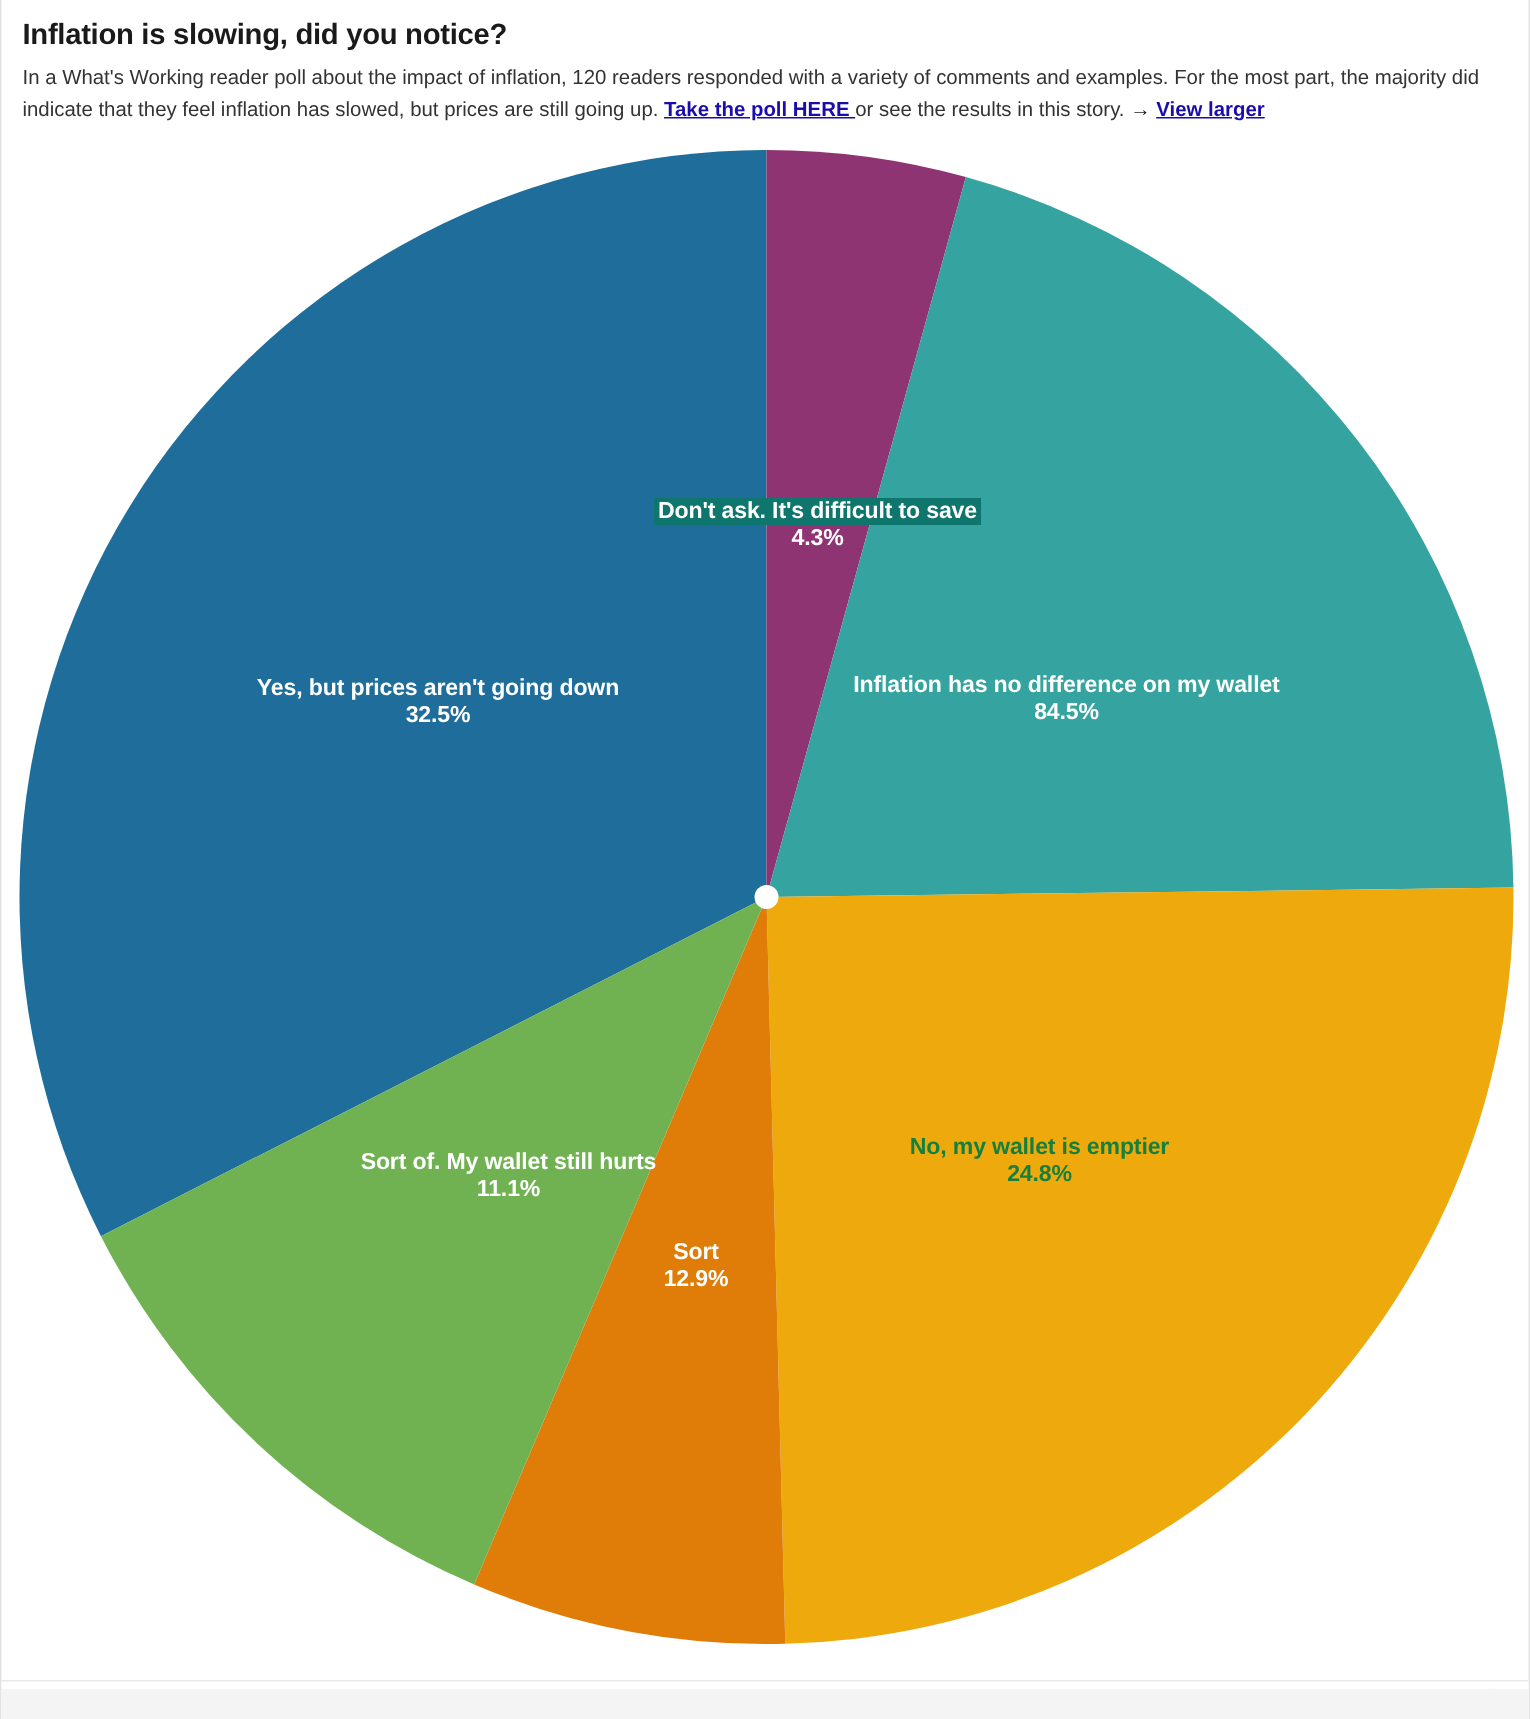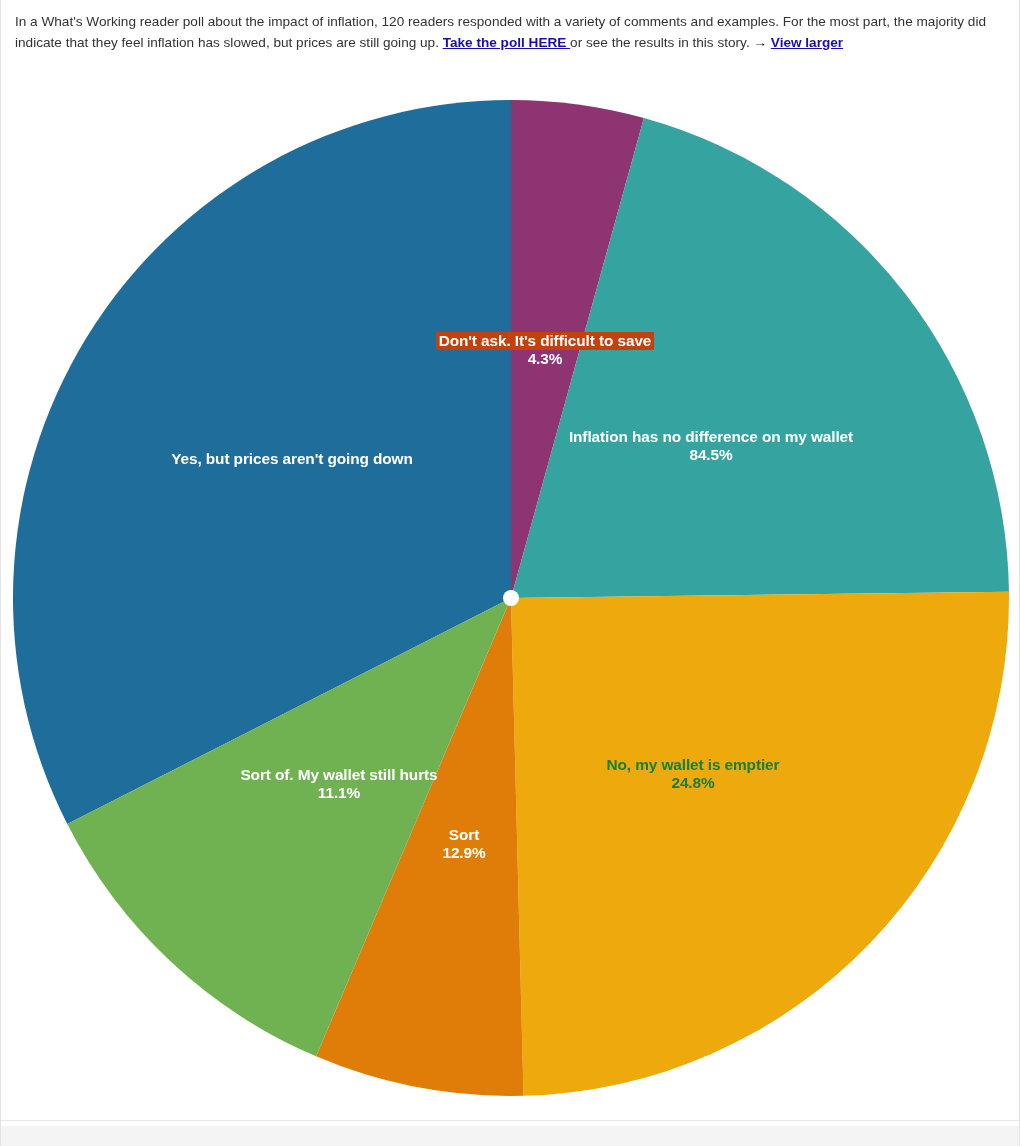--- a/index.html
+++ b/index.html
@@ -137,28 +137,29 @@
           <path d="M 510 598 L 642.92 118.07 A 498 498 0 0 1 1007.96 591.74 Z" fill="#35a3a0"></path>
           <path d="M 510 598 L 1007.96 591.74 A 498 498 0 0 1 522.51 1095.84 Z" fill="#eeaa0c"></path>
           <path d="M 510 598 L 522.51 1095.84 A 498 498 0 0 1 315.10 1056.28 Z" fill="#e07c08"></path>
           <path d="M 510 598 L 315.10 1056.28 A 498 498 0 0 1 66.28 824.09 Z" fill="#70b252"></path>
         </g>
       <circle cx="510" cy="598" r="8" fill="#ffffff"></circle>
     </svg>
 
     <div class="slice-label light-text" style="left:56px; top:450px; width:470px;">
       <span class="lab-name">Yes, but prices aren't going down</span>
+      <span class="lab-val">32.5%</span>
     </div>
 
     <div class="slice-label light-text boxed" style="left:304px; top:332px; width:480px;">
-      <span class="lab-name" style="background:#c2410c;">Don't ask. It's difficult to save</span>
+      <span class="lab-name" style="background:#0f766e;">Don't ask. It's difficult to save</span>
       <span class="lab-val">4.3%</span>
     </div>
 
-    <div class="slice-label light-text" style="left:470px; top:428px; width:480px;">
+    <div class="slice-label light-text" style="left:470px; top:448px; width:480px;">
       <span class="lab-name">Inflation has no difference on my wallet</span>
       <span class="lab-val">84.5%</span>
     </div>
 
     <div class="slice-label dark-text" style="left:492px; top:756px; width:400px;">
       <span class="lab-name">No, my wallet is emptier</span>
       <span class="lab-val">24.8%</span>
     </div>
 
     <div class="slice-label light-text" style="left:383px; top:826px; width:160px;">
@@ -166,20 +167,21 @@
       <span class="lab-val">12.9%</span>
     </div>
 
     <div class="slice-label light-text" style="left:158px; top:766px; width:360px;">
       <span class="lab-name">Sort of. My wallet still hurts</span>
       <span class="lab-val">11.1%</span>
     </div>
   </div>
 
   <div id="header">
+    <h1 id="chart-title">Inflation is slowing, did you notice?</h1>
     <p id="chart-desc"><span>In a What's Working reader poll about the impact of inflation, 120 readers responded with a variety of comments and examples. For the most part, the majority did indicate that they feel inflation has slowed, but prices are still going up. </span><a href="#">Take the poll HERE </a><span>or see the results in this story. </span><span class="arrow-glyph">→ </span><a href="#">View larger</a></p>
   </div>
 
   <div id="footer">
     <span id="source-note">Source: What's Working reader poll</span>
     <svg id="brand-logo" viewBox="0 0 24 18">
       <path d="M2 13 L1 5 L6.5 9 L12 3 L17.5 9 L23 5 L22 13 Z" fill="#f2c219"></path>
       <rect x="2" y="13.6" width="20" height="2.1" fill="#f2c219"></rect>
     </svg>
   </div>

